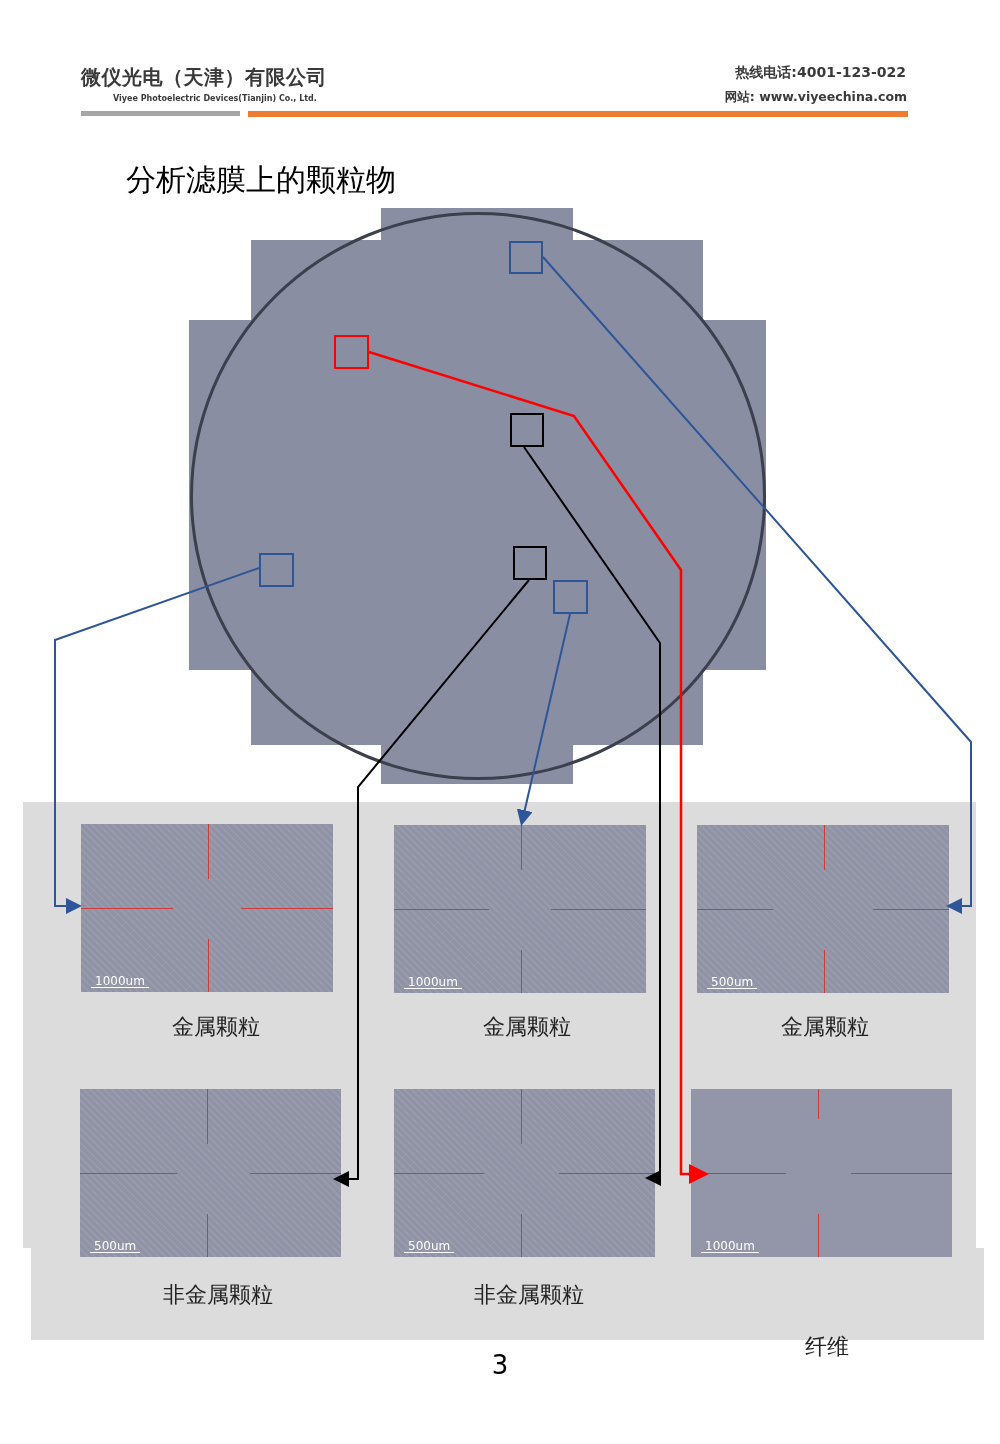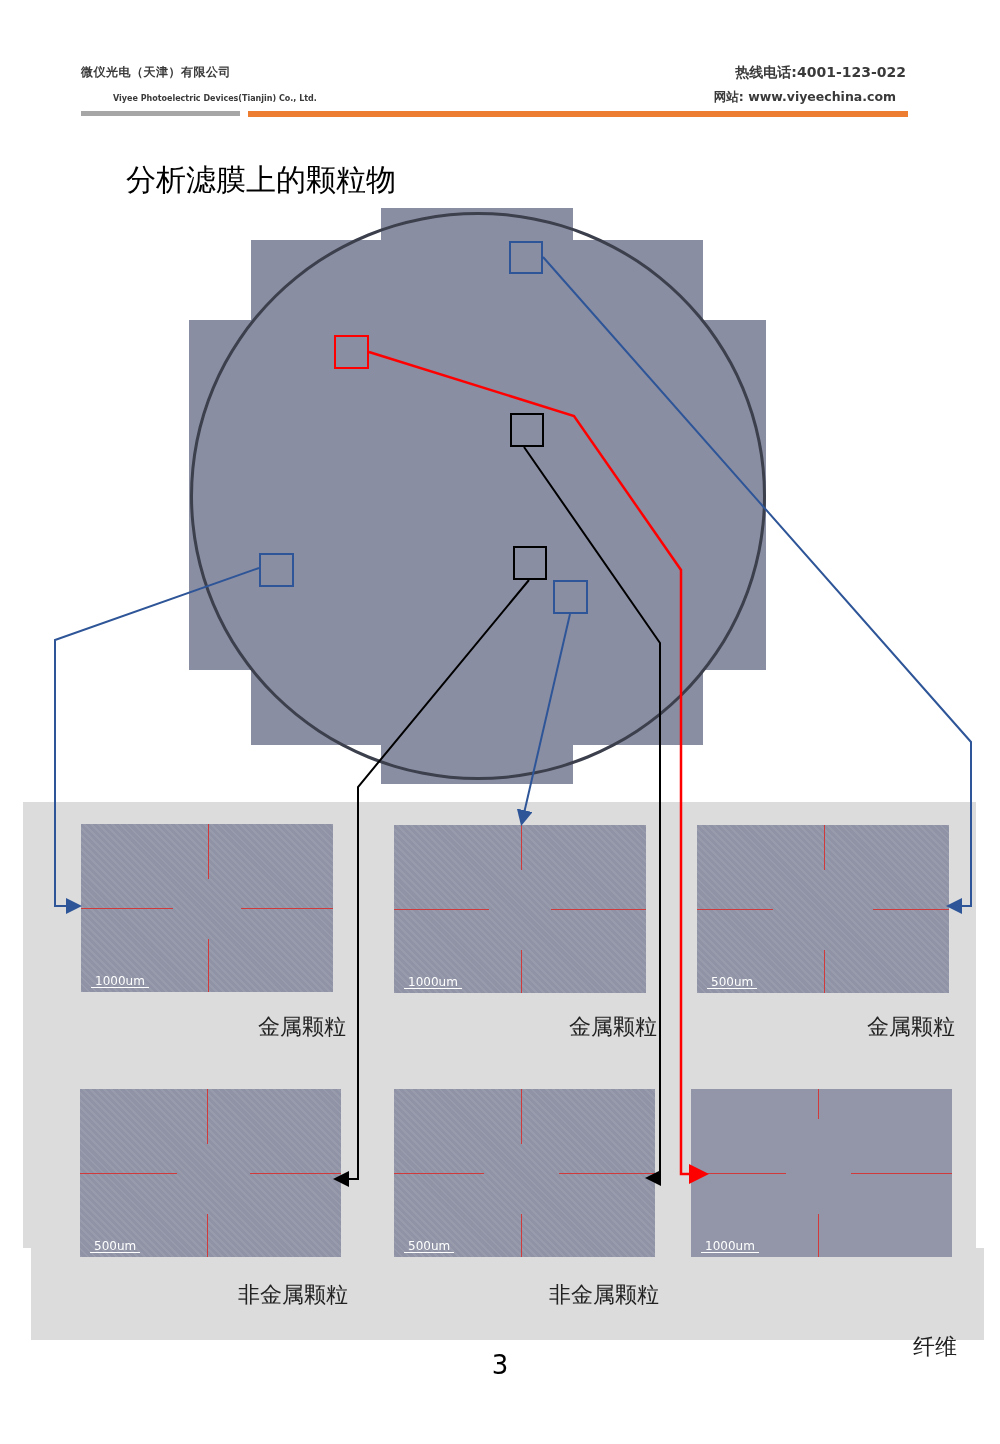--- a/index.html
+++ b/index.html
@@ -1,34 +1,34 @@
 <!DOCTYPE html>
 <html><head>
 <meta charset="utf-8">
 <style>
   html,body{margin:0;padding:0;background:#fff;}
   body{width:1000px;height:1444px;position:relative;overflow:hidden;font-family:"DejaVu Sans","Liberation Sans",sans-serif;}
   .abs{position:absolute;}
-  .company-cn{left:81px;top:64px;font-size:12px;font-weight:bold;color:#3a3a3a;letter-spacing:0.5px;}
+  .company-cn{left:81px;top:64px;font-size:20px;font-weight:bold;color:#3a3a3a;letter-spacing:0.5px;}
   .company-en{left:81px;top:94px;font-size:8px;font-weight:bold;color:#3a3a3a;margin-left:32px;}
   .bar-gray{left:81px;top:111px;width:159px;height:5px;background:#a6a6a6;}
   .bar-orange{left:248px;top:111px;width:660px;height:6px;background:#ed7d31;}
   .hotline{right:94px;top:64px;font-size:14px;font-weight:bold;color:#3a3a3a;text-align:right;}
-  .website{right:104px;top:89px;font-size:12.5px;font-weight:bold;color:#3a3a3a;text-align:right;}
+  .website{right:93px;top:89px;font-size:12.5px;font-weight:bold;color:#3a3a3a;text-align:right;}
   .page-title{left:80px;top:160px;font-size:30px;color:#000;font-family:"DejaVu Sans",sans-serif;margin-left:46px;}
   .filter-shape{position:absolute;background:#8a8ea3;}
   .filter-circle{position:absolute;border-radius:50%;border:3px solid #3c3f4c;box-sizing:border-box;}
   .gray-panel-top{left:23px;top:802px;width:953px;height:446px;background:#dcdcdd;}
   .gray-panel-bot{left:31px;top:1248px;width:953px;height:92px;background:#dcdcdd;}
   .micro{position:absolute;background:#8f93a5;overflow:hidden;
     background-image:repeating-linear-gradient(45deg,rgba(255,255,255,0.08) 0 2px,transparent 2px 5px);}
   .cross-h{position:absolute;height:1px;background:#d13a3a;}
   .cross-v{position:absolute;width:1px;background:#d13a3a;}
   .scale{position:absolute;left:10px;bottom:4px;font-size:12px;color:#fff;border-bottom:1px solid #fff;padding:0 4px;line-height:12px;}
-  .caption{position:absolute;font-size:22px;color:#222;text-align:right;width:260px;font-family:"DejaVu Sans",sans-serif;}
+  .caption{position:absolute;font-size:22px;color:#222;text-align:center;width:260px;font-family:"DejaVu Sans",sans-serif;}
   .page-number{left:0;width:1000px;top:1350px;text-align:center;font-size:26px;color:#000;}
   svg.overlay{position:absolute;left:0;top:0;width:1000px;height:1444px;pointer-events:none;}
   .marker{position:absolute;box-sizing:border-box;border:2px solid;}
 </style>
 </head>
 <body>
 
 <div class="abs company-cn">微仪光电（天津）有限公司</div>
 <div class="abs company-en">Viyee Photoelectric Devices(Tianjin) Co., Ltd.</div>
 <div class="abs bar-gray"></div>

